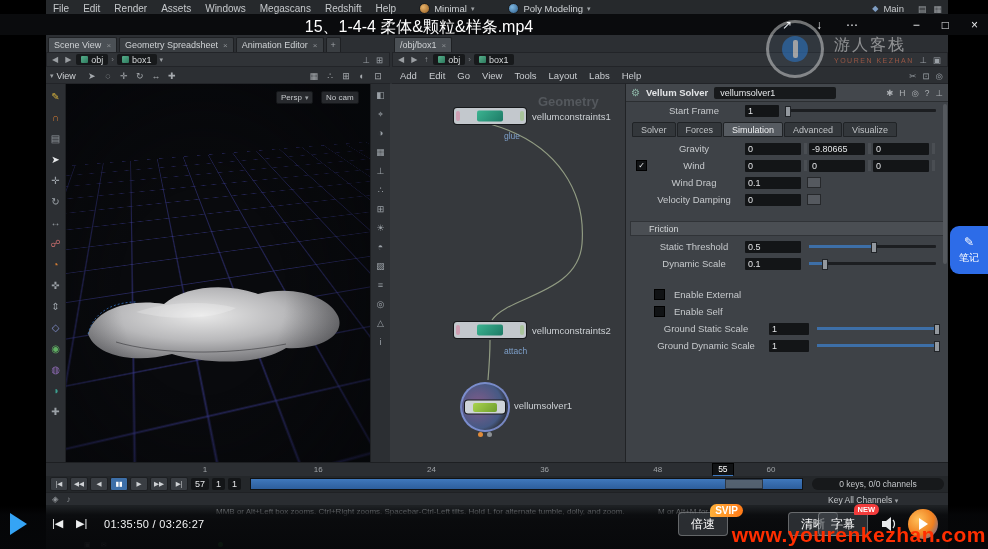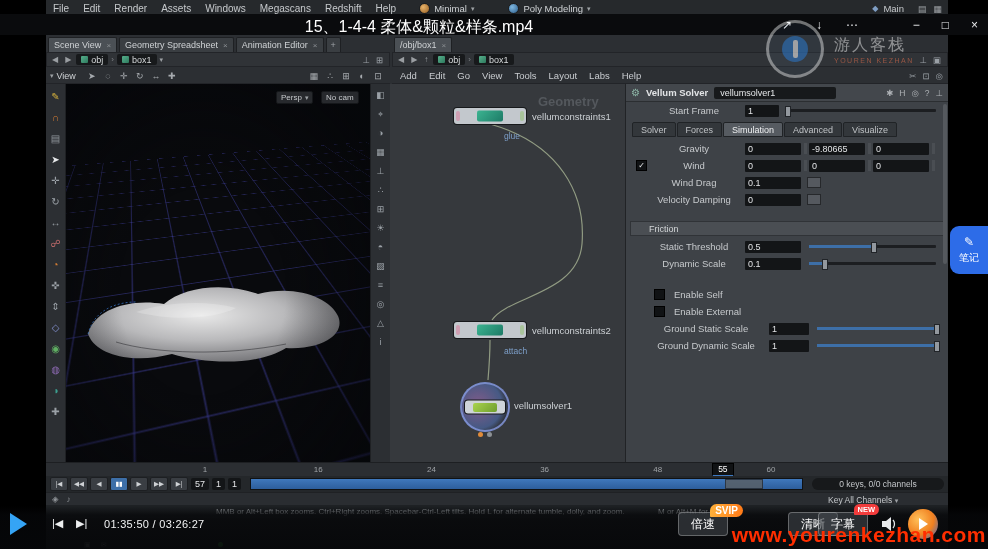--- a/index.html
+++ b/index.html
@@ -468,28 +468,28 @@
               <i class="fl" style="width: 12%;"></i>
               <i class="kn" style="left: calc(12% - 2px);"></i>
             </span>
           </div>
           <div class="gap14"></div>
           <div class="prow toggle">
             <span class="tsp"></span>
             <span class="pcheck">
               <i class="cb"></i>
             </span>
-            <span class="plabel">Enable Self</span>
+            <span class="plabel">Enable External</span>
           </div>
           <div class="prow toggle">
             <span class="tsp"></span>
             <span class="pcheck">
               <i class="cb"></i>
             </span>
-            <span class="plabel">Enable External</span>
+            <span class="plabel">Enable Self</span>
           </div>
           <div class="prow wide">
             <span class="pcheck"></span>
             <span class="plabel">Ground Static Scale</span>
             <span class="pf" style="width: 40px;">1</span>
             <span class="trk">
               <i class="fl" style="width: 100%;"></i>
               <i class="kn" style="left: calc(100% - 2px);"></i>
             </span>
           </div>

